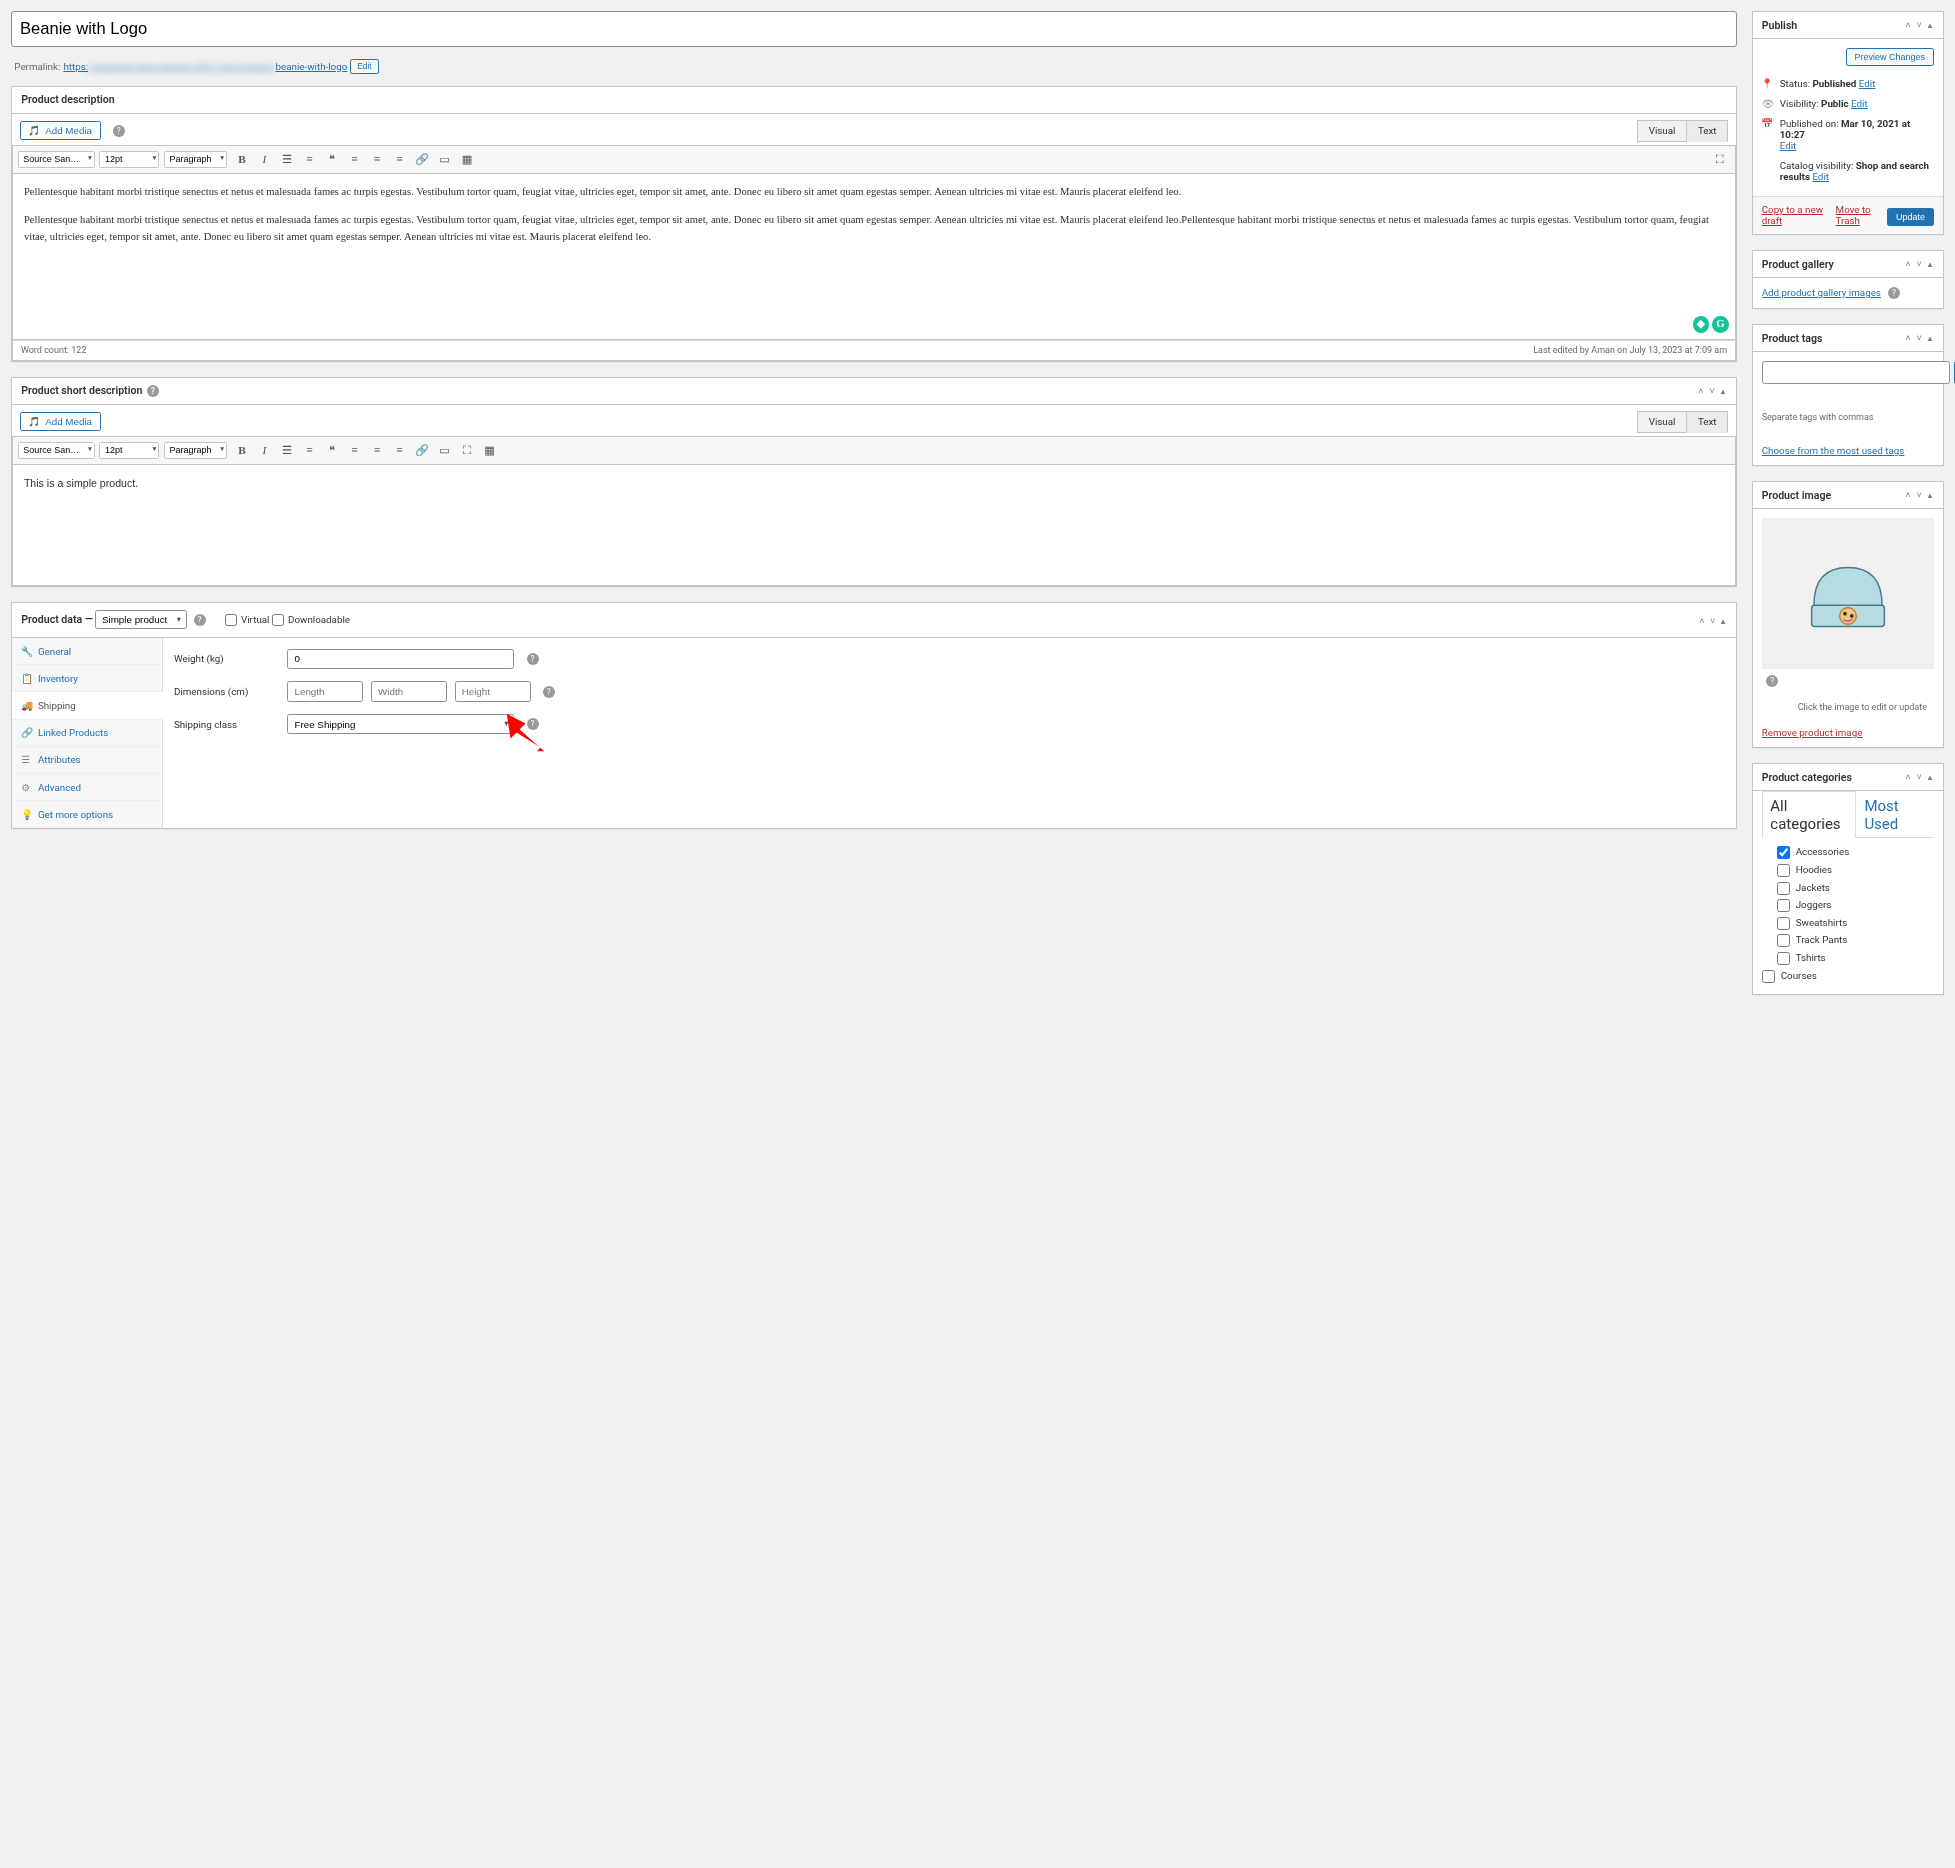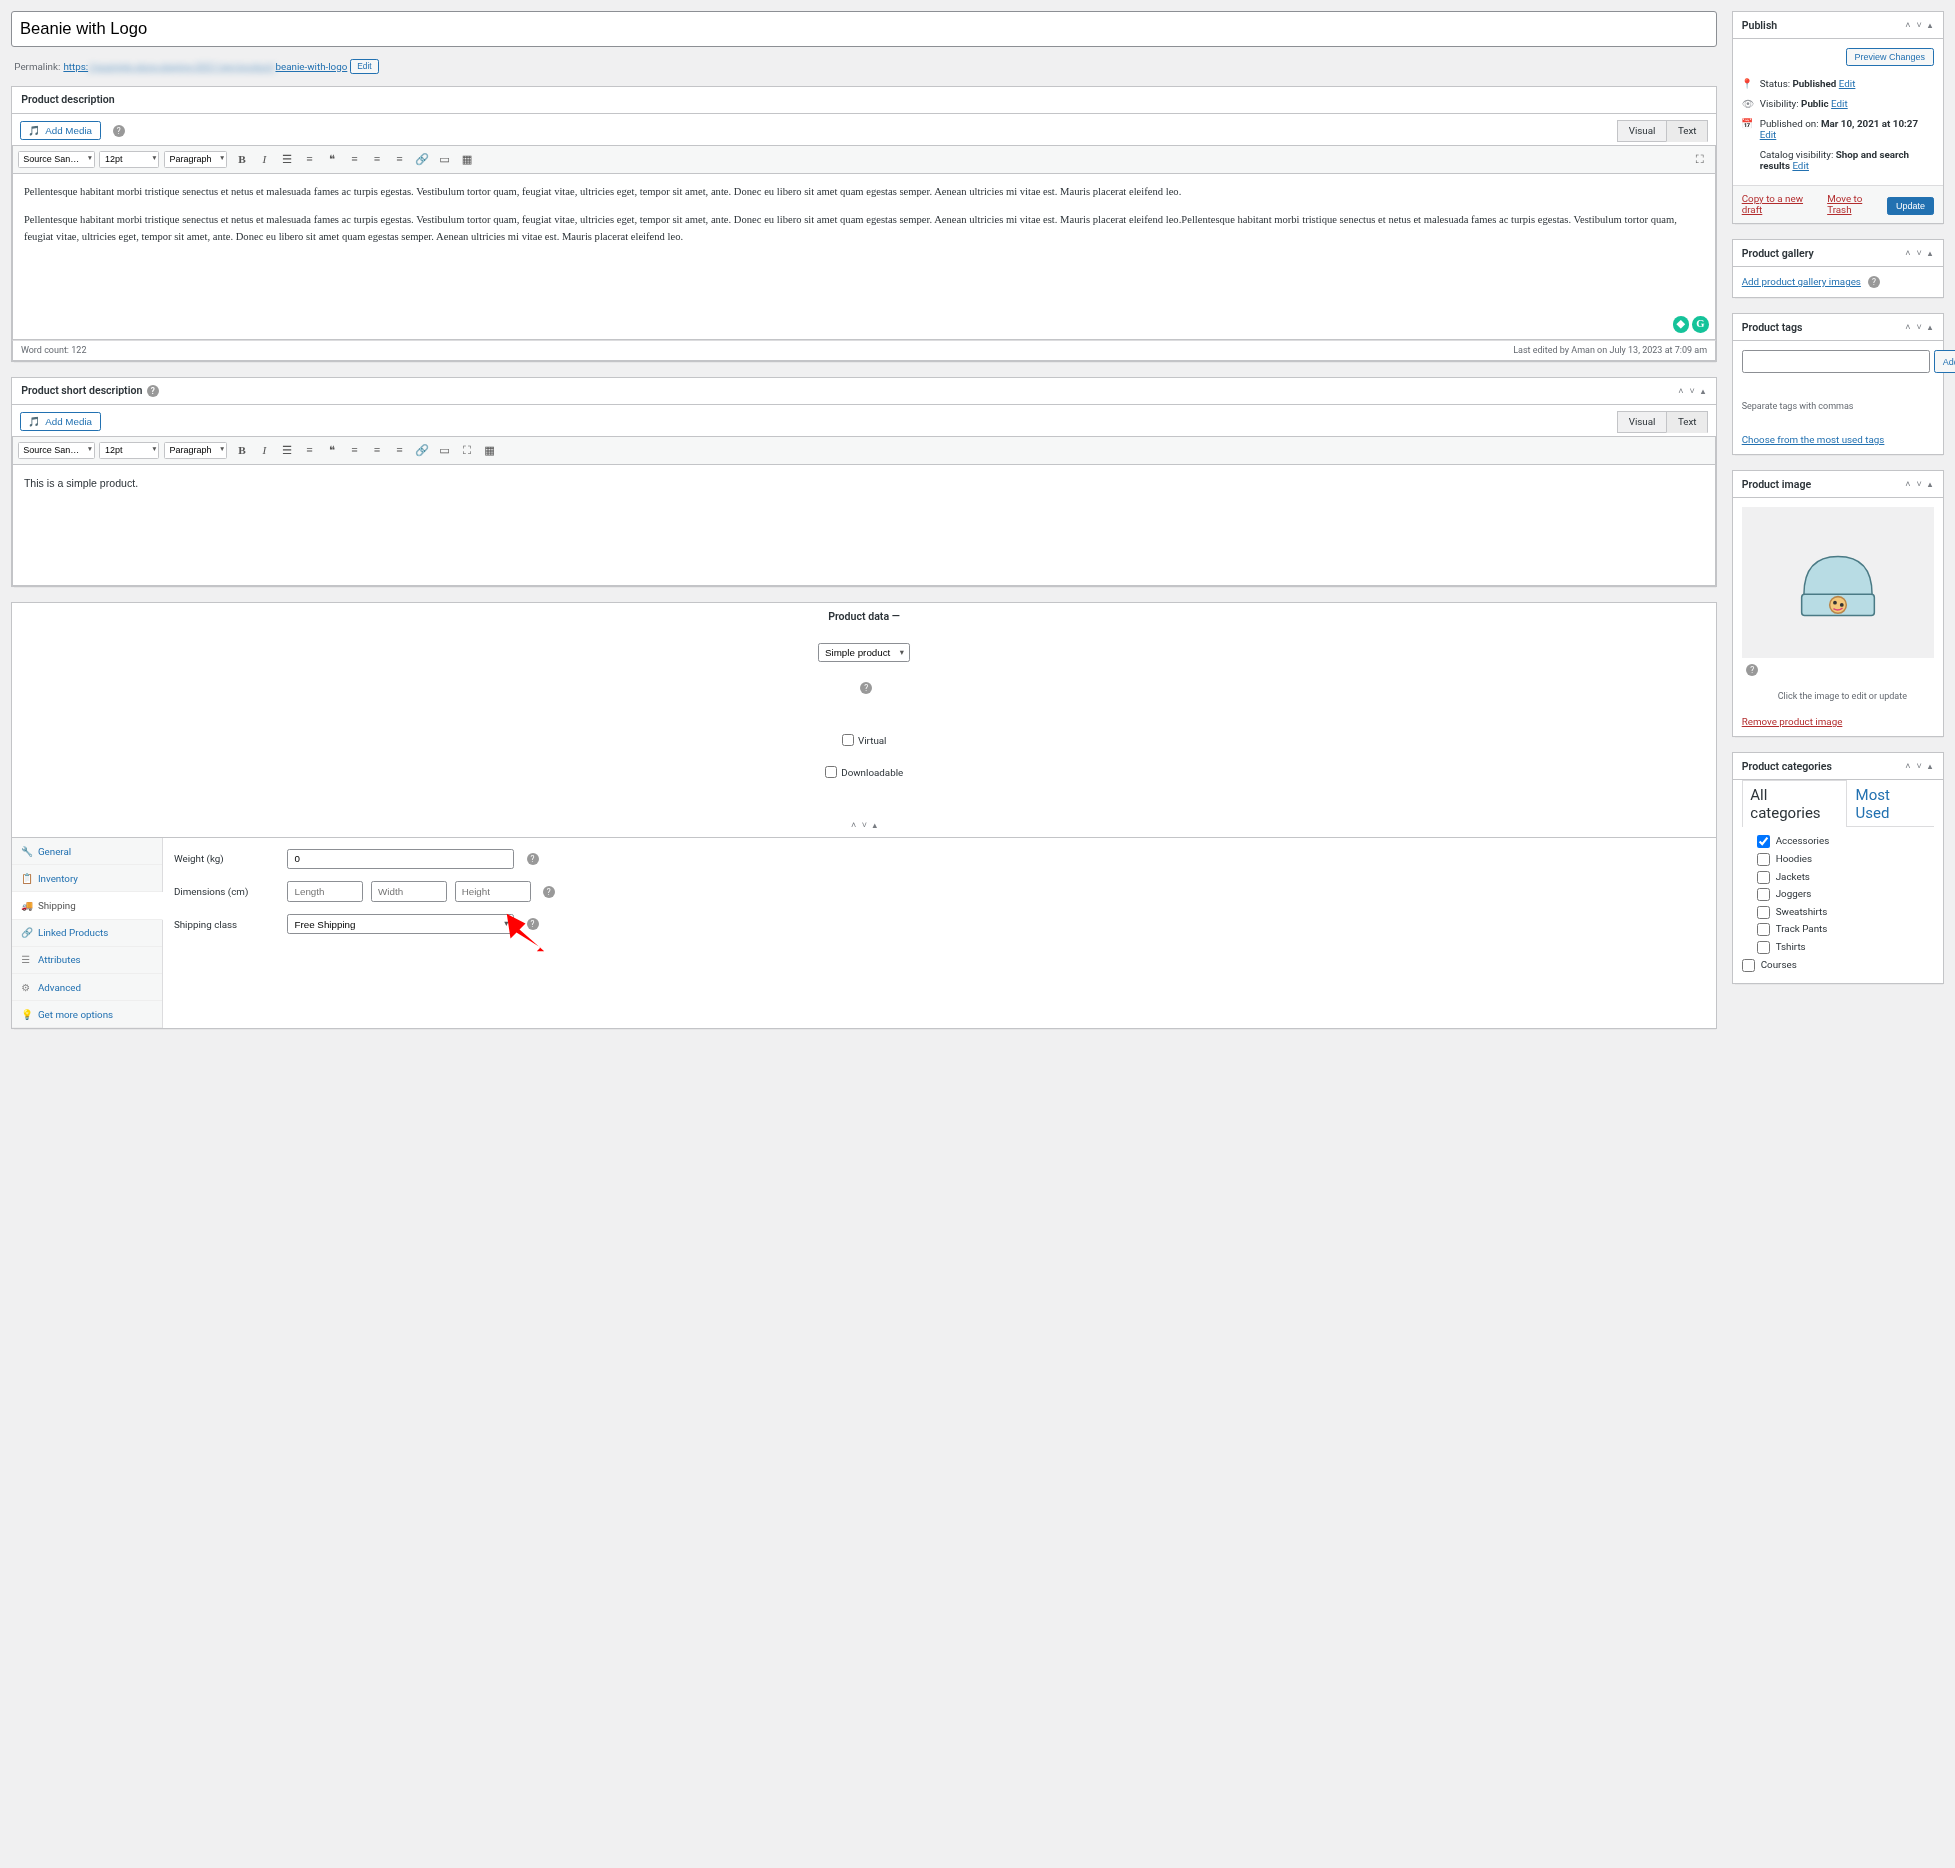--- a/index.html
+++ b/index.html
@@ -1,18 +1,18 @@
 <!DOCTYPE html>
 <html style="font-size:12px"><head>
 <meta charset="utf-8">
 <style>
 * { box-sizing: border-box; margin: 0; padding: 0; }
 body { font-family: -apple-system, BlinkMacSystemFont, "Segoe UI", Roboto, sans-serif; font-size: 9.8px; color: #2c3338; background: #f0f0f1; padding: 11.3px; display: flex; gap: 15px; }
 .main-col { flex: 1; min-width: 0; }
-.side-col { width: 212px; flex-shrink: 0; }
+.side-col { width: 192px; flex-shrink: 0; }
 .postbox { background: #fff; border: 0.8px solid #c3c4c7; box-shadow: 0 0.8px 0.8px rgba(0,0,0,.04); margin-bottom: 15px; }
 .postbox-header { display: flex; align-items: center; justify-content: space-between; border-bottom: 0.8px solid #c3c4c7; padding: 0 9px; min-height: 27px; }
 .postbox-header h2 { font-size: 10.6px; font-weight: 600; }
 .postbox-header .handle-actions { display: flex; gap: 3px; }
 .handle-actions span { color: #787c82; cursor: pointer; font-size: 9px; padding: 1.5px; }
 .inside { padding: 9px; }
 #title { width: 100%; padding: 6px 7.6px; font-size: 16.6px; line-height: 1.3; border: 0.8px solid #8c8f94; border-radius: 3px; background: #fff; }
 #title-wrap { margin-bottom: 12px; }
 .permalink-row { font-size: 9.8px; color: #646970; padding: 0 3px; display: flex; align-items: center; flex-wrap: wrap; gap: 3px; }
 .permalink-row a { color: #2271b1; text-decoration: underline; }
@@ -29,21 +29,21 @@
 .tinymce-select { border: 0.8px solid #c3c4c7; background: #fff; font-size: 9px; padding: 2.3px 13.6px 2.3px 4.5px; border-radius: 1.5px; min-width: 60px; appearance: none; position: relative; }
 .tinymce-select-wrap { position: relative; display: inline-block; margin-right: 3px; }
 .tinymce-select-wrap::after { content: "▾"; position: absolute; right: 3px; top: 2.3px; font-size: 7.6px; color: #555; pointer-events: none; }
 .tinymce-btn { width: 21px; height: 21px; display: inline-flex; align-items: center; justify-content: center; border: 0.8px solid transparent; border-radius: 1.5px; cursor: pointer; color: #555; font-family: serif; font-size: 11.3px; }
 .editor-content { border: 0.8px solid #c3c4c7; border-top: none; background: #fff; padding: 10.6px; min-height: 166px; font-size: 10.6px; line-height: 1.6; font-family: Georgia, serif; color: #2c3338; position: relative; }
 .editor-content p { margin-bottom: 10.6px; }
 .editor-footer { border: 0.8px solid #c3c4c7; border-top: 0.8px solid #dcdcde; background: #fff; padding: 4.5px 7.6px; display: flex; justify-content: space-between; font-size: 9px; color: #646970; }
 .grammarly { position: absolute; bottom: 6px; right: 6px; display: flex; gap: 3px; }
 .grammarly .g-icon { width: 16.6px; height: 16.6px; border-radius: 50%; background: #15c39a; color: #fff; display: flex; align-items: center; justify-content: center; font-weight: bold; font-size: 10.6px; box-shadow: 0 0 0 1.5px #fff; }
 .help-icon { width: 12px; height: 12px; background: #999; color: #fff; border-radius: 50%; display: inline-flex; align-items: center; justify-content: center; font-size: 8.3px; margin-left: 4.5px; }
-.product-data-header { display: flex; align-items: center; gap: 20px; padding: 7.6px 9px; border-bottom: 0.8px solid #c3c4c7; flex-direction: column; }
+.product-data-header { display: flex; align-items: center; gap: 2px; padding: 7.6px 9px; border-bottom: 0.8px solid #c3c4c7; }
 .product-data-header h2 { font-size: 10.6px; font-weight: 600; }
 .product-type-select { border: 0.8px solid #8c8f94; border-radius: 2.3px; padding: 3px 18px 3px 6px; font-size: 9.8px; appearance: none; background: #fff; }
 .select-wrap { position: relative; display: inline-block; }
 .select-wrap::after { content: "▾"; position: absolute; right: 6px; top: 3.8px; font-size: 8.3px; color: #555; pointer-events: none; }
 .checkbox-label { display: flex; align-items: center; gap: 4.5px; font-size: 9.8px; }
 .checkbox-label input { width: 12px; height: 12px; }
 .product-data-body { display: flex; min-height: 166px; }
 .product-data-tabs { width: 151px; background: #f6f7f7; border-right: 0.8px solid #dcdcde; }
 .product-data-tabs a { display: flex; align-items: center; gap: 6px; padding: 7.6px 9px; color: #2271b1; font-size: 9.8px; border-bottom: 0.8px solid #eee; cursor: pointer; text-decoration: none; }
 .product-data-tabs a.active { background: #fff; color: #555; border-right: 0.8px solid #fff; margin-right: -0.8px; }

